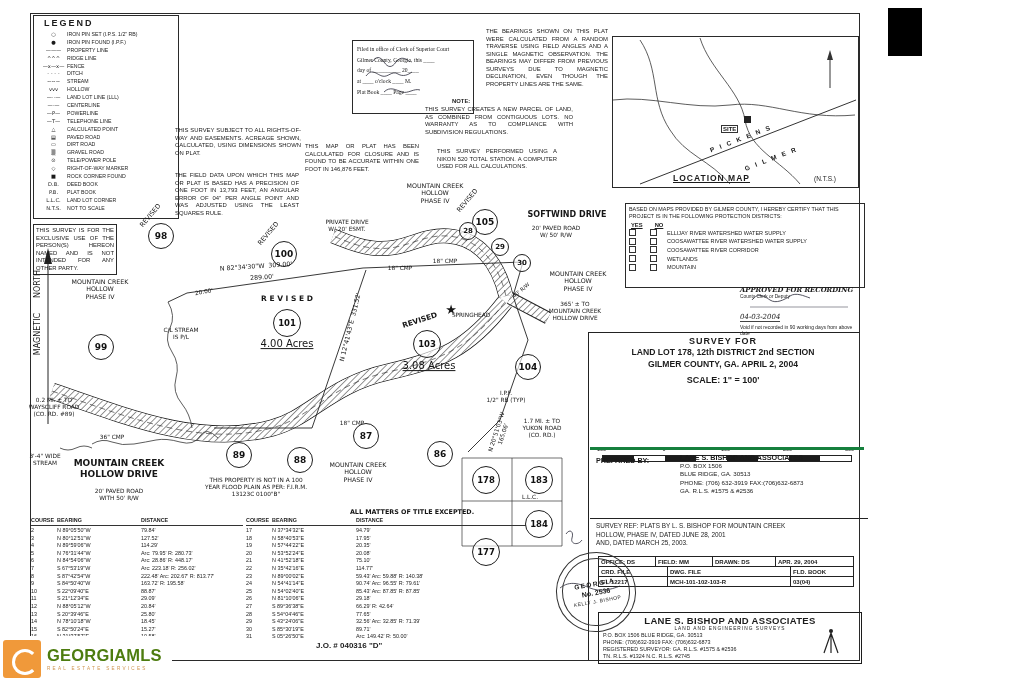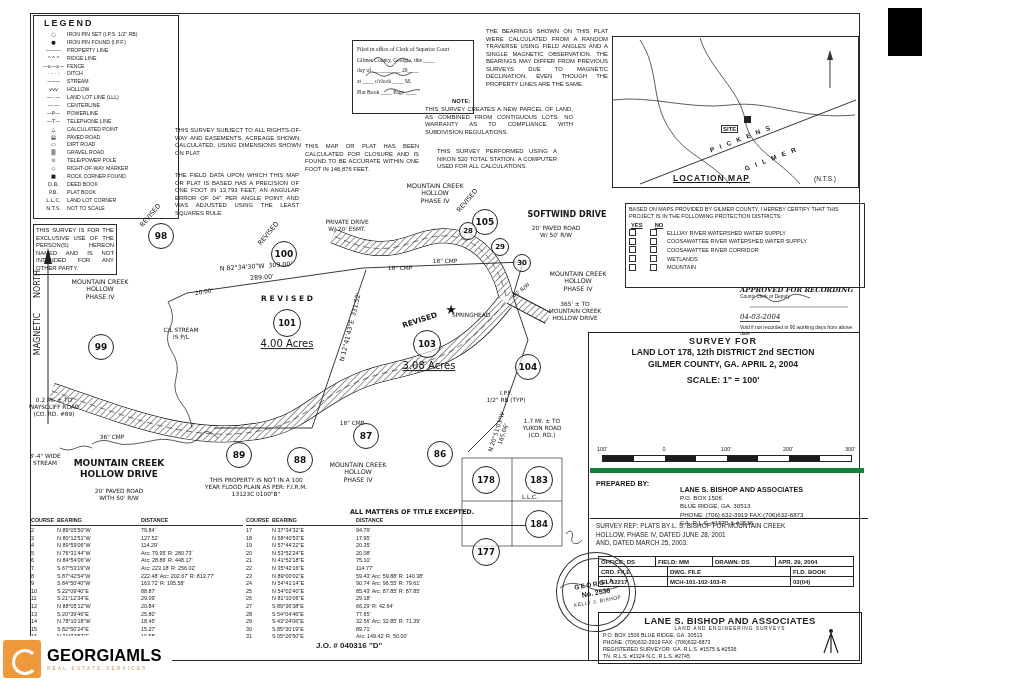--- a/index.html
+++ b/index.html
@@ -49,21 +49,21 @@
   .tb-sf{font-size:9px;font-weight:600;letter-spacing:1px;}
   .tb-title{font-size:19.5px;font-weight:800;letter-spacing:0.3px;border-bottom:2px solid #1c1c1c;padding-bottom:2px;margin:1px 2px 4px 2px;}
   .tb-line{font-size:8.6px;font-weight:600;line-height:1.45;}
   .tb-scale{font-size:9px;font-weight:700;margin-top:4px;}
   .scalebar{left:602px;top:446px;width:250px;height:18px;}
   .sb-labels{position:relative;height:7px;font-size:5.5px;}
   .sb-labels span{position:absolute;width:24px;text-align:center;top:0;}
   .sb-bar{position:absolute;top:9px;left:0;width:248px;height:5px;border:0.8px solid #222;display:flex;}
   .sb-seg{flex:1;}
   .sb-seg:nth-child(odd){background:#1c1c1c;}
-  .prepared{left:590px;top:468px;width:268px;border-top:5px solid #15803d;padding:12px 0 0 6px;height:46px;}
+  .prepared{left:590px;top:447px;width:268px;border-top:3px solid #15803d;padding:3px 0 0 6px;height:46px;}
   .prep-label{position:absolute;left:6px;top:6px;font-size:7.2px;font-weight:700;}
   .prep-block{margin-left:84px;}
   .prep-name{font-size:7.2px;font-weight:700;}
   .prep-line{font-size:6.2px;line-height:1.35;}
   .surveyref{left:590px;top:518px;width:268px;border-top:1px solid #222;padding:3px 4px 0 6px;font-size:6.4px;line-height:1.35;white-space:pre-line;height:32px;}
   .officetable{left:598px;top:556px;width:254px;border:1px solid #222;}
   .ot-row{display:flex;border-bottom:0.8px solid #222;}
   .ot-row:last-child{border-bottom:none;}
   .ot-cell{font-size:6px;font-weight:600;padding:1.5px 2px;border-right:0.8px solid #222;white-space:nowrap;overflow:hidden;}
   .ot-cell:last-child{border-right:none;}
@@ -95,21 +95,21 @@
   #map-layer{position:absolute;inset:0;pointer-events:none;}
   .lot{position:absolute;border:1.2px solid #1f1f1f;border-radius:50%;display:flex;align-items:center;
        justify-content:center;font-weight:700;color:#111;font-family:"DejaVu Sans",sans-serif;background:rgba(255,255,255,0.65);}
   .map-label{position:absolute;white-space:pre;text-align:center;line-height:1.18;color:#161616;
              font-family:"DejaVu Sans",sans-serif;}
   
   .gmls{left:0;top:636px;width:172px;height:46px;background:#fff;display:flex;align-items:center;}
   .gmls-square{width:38px;height:38px;background:#f0993a;border-radius:3px;margin:0 6px 0 3px;position:relative;flex:none;}
   .gmls-square::after{content:"";position:absolute;left:9px;top:9px;width:20px;height:20px;
                       border:3.5px solid #fff;border-right-color:transparent;border-radius:50%;}
-  .gmls-name{font-size:16.5px;font-weight:800;color:#000000;letter-spacing:0.2px;line-height:1;}
+  .gmls-name{font-size:16.5px;font-weight:800;color:#4d7c0f;letter-spacing:0.2px;line-height:1;}
   .gmls-tag{font-size:4.6px;color:#cf9450;letter-spacing:2.3px;margin-top:2px;}
   .blacktab{left:888px;top:8px;width:34px;height:48px;background:#000;}
   svg.overlay{position:absolute;left:0;top:0;pointer-events:none;}
 </style>
 </head>
 <body>
 
 <div id="page">
 
   <div class="box" style="left:30px;top:13px;width:828px;height:646px;"></div>

